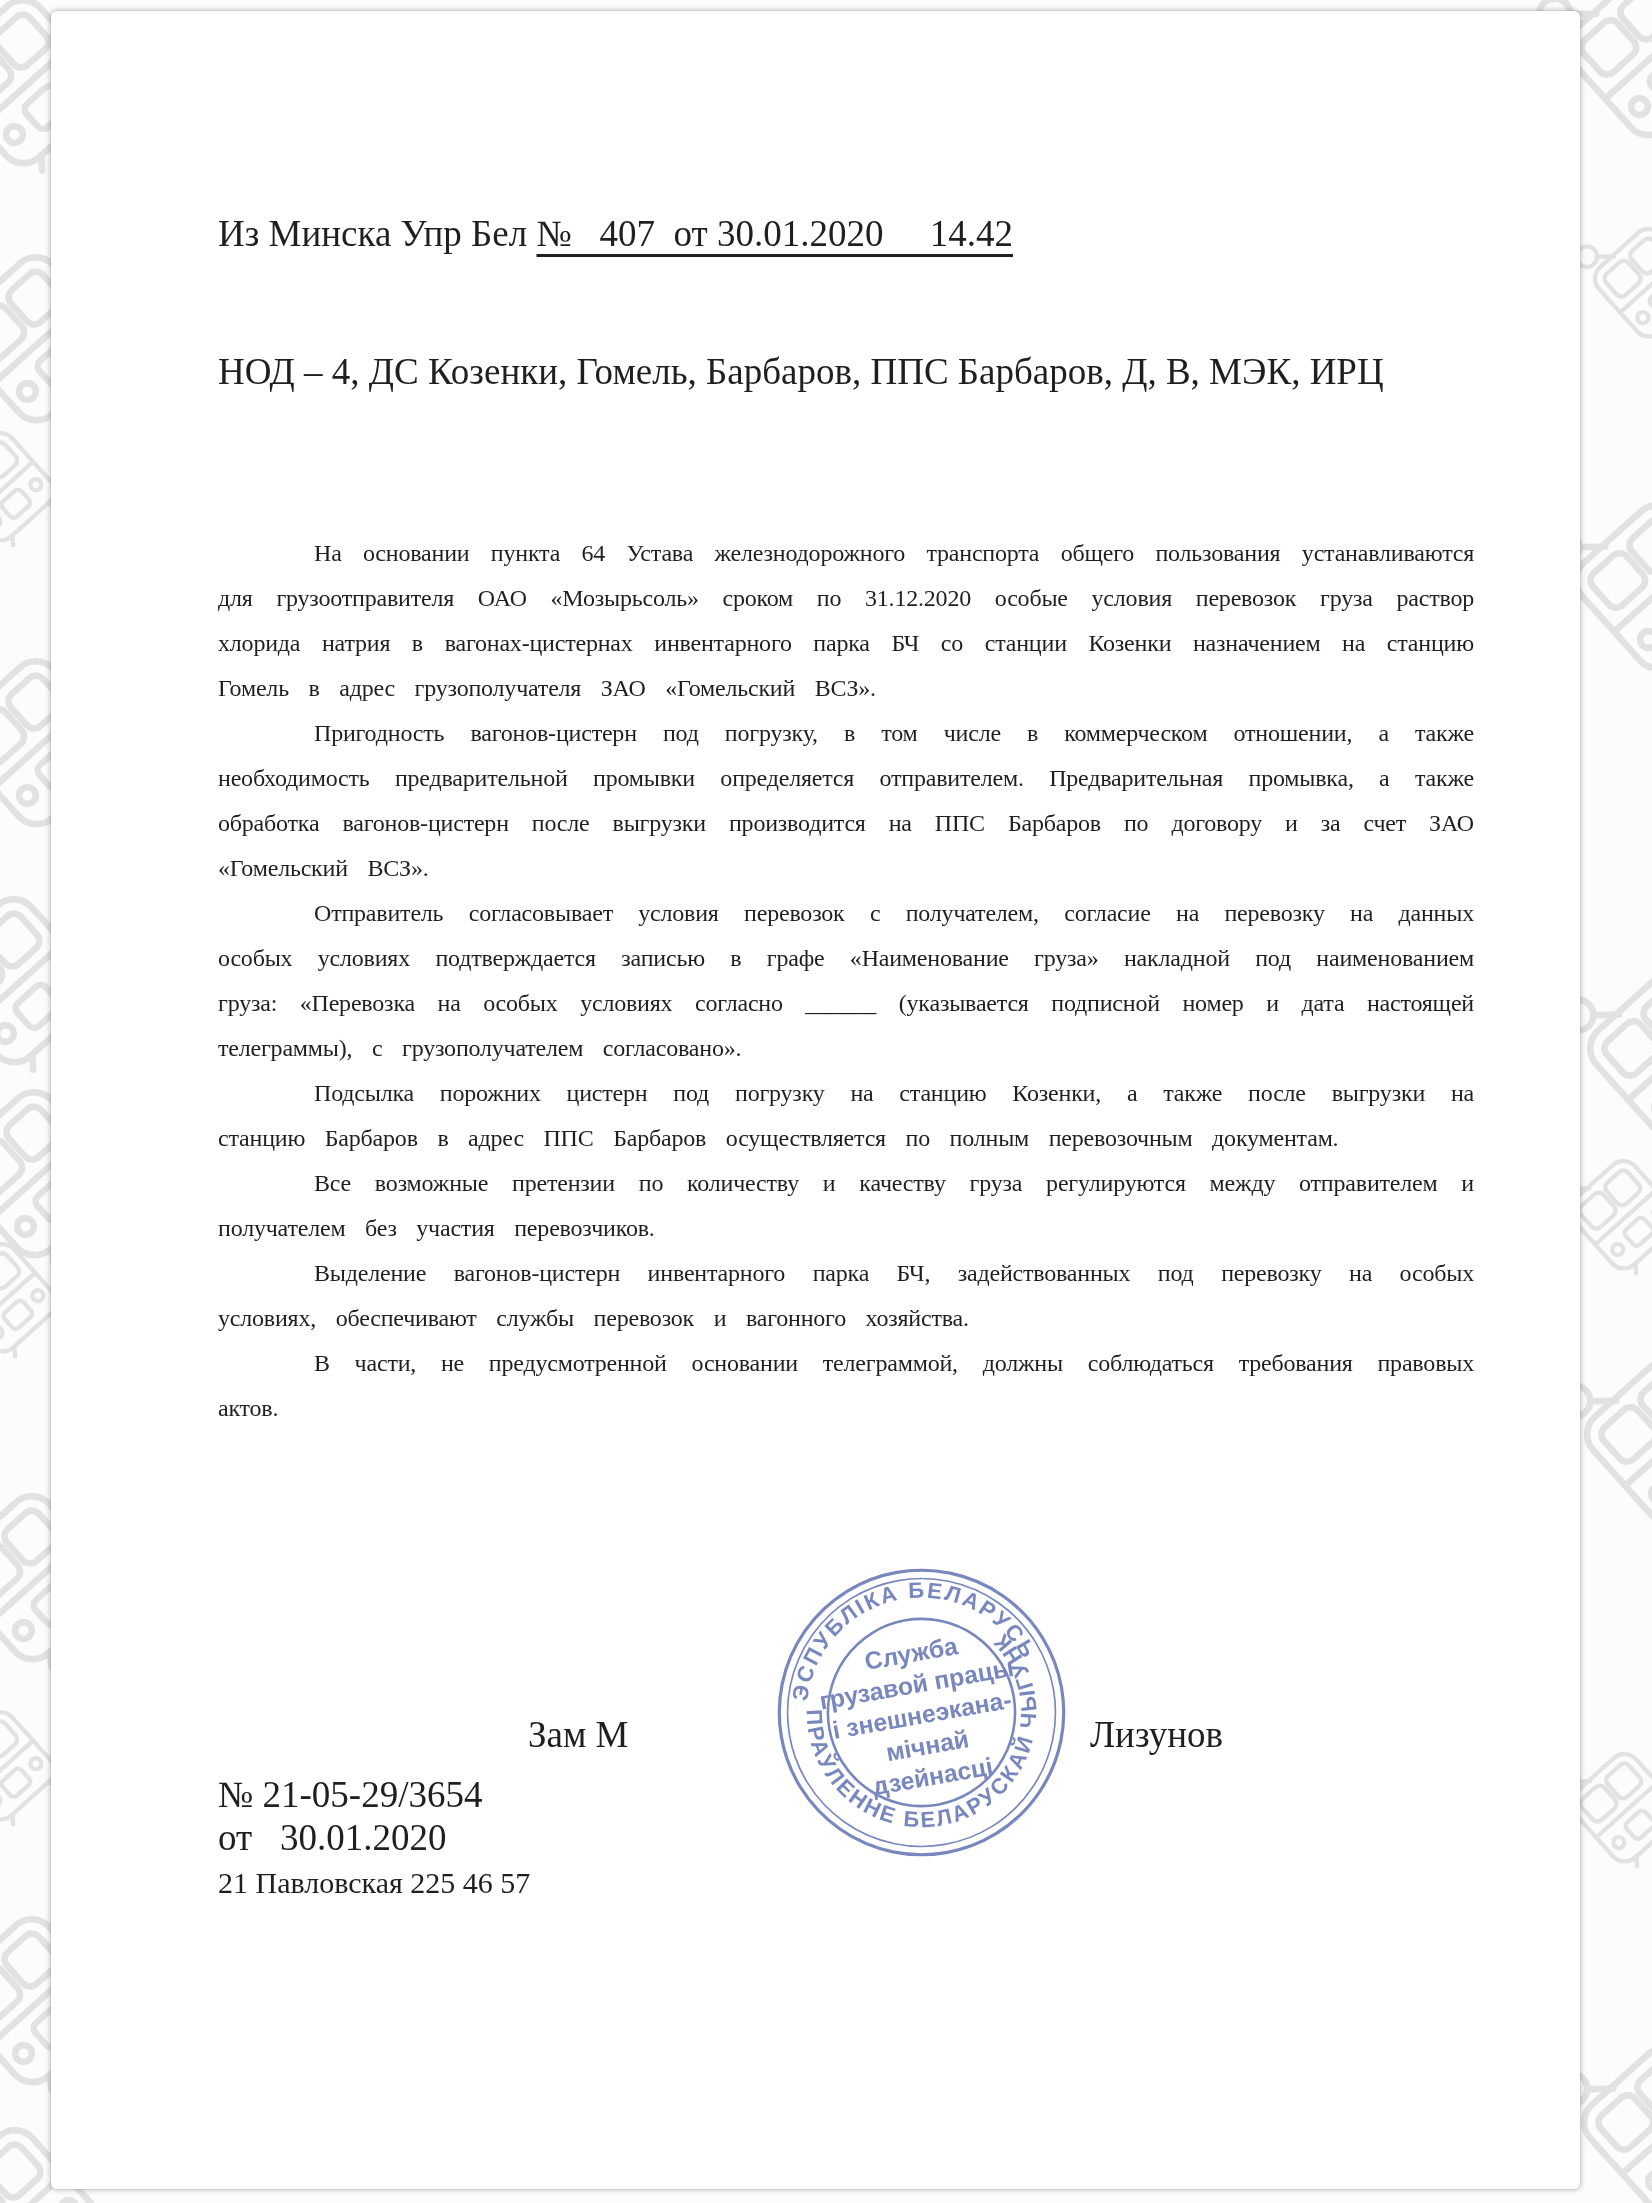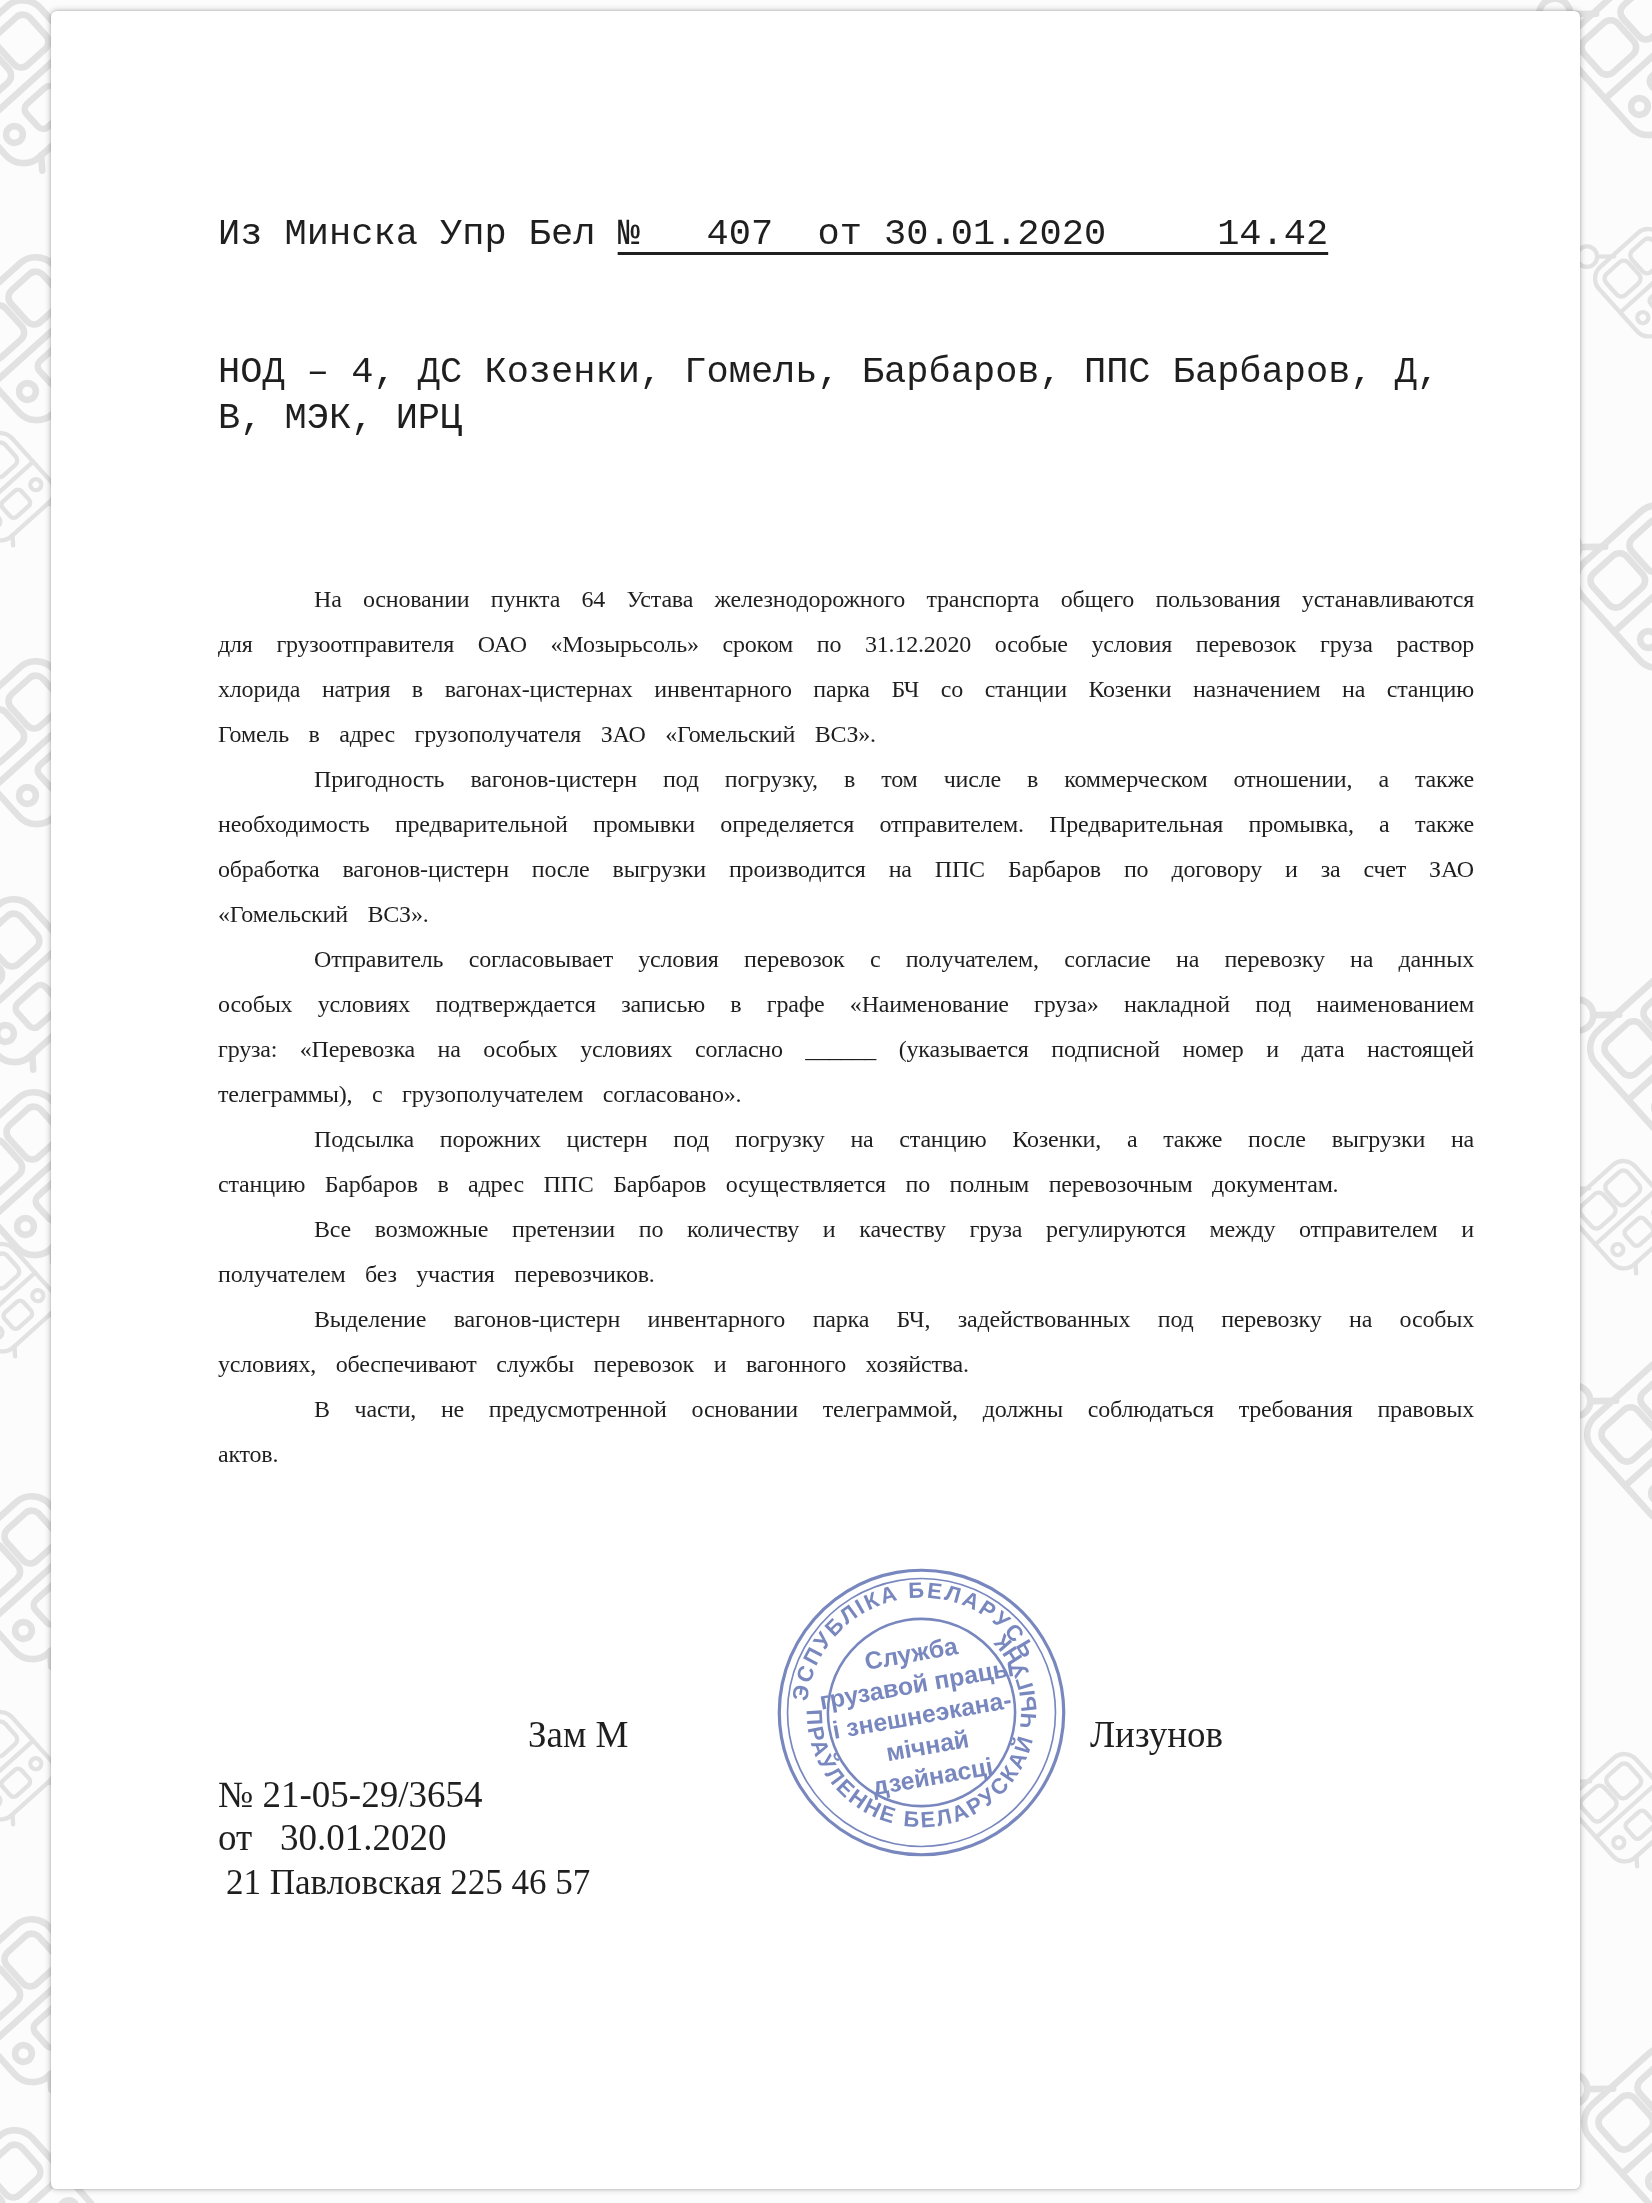--- a/index.html
+++ b/index.html
@@ -12,31 +12,31 @@
   
   .wm{position:absolute;width:156px;height:197px;z-index:0;transform:rotate(-42deg);}
   .wm.sm{width:103px;height:130px;}
   
   .page{
     position:absolute;left:51px;top:11px;width:1529px;height:2178px;
     background:#ffffff;border-radius:5.5px;z-index:1;
     box-shadow:0 0 6.4px rgba(0,0,0,.30),0 0 1.8px rgba(0,0,0,.22);
   }
   .content{padding:108px 106px 0 167px;position:relative;z-index:2;}
-  .hdr{font-size:37px;line-height:46px;white-space:pre-wrap;font-family:Liberation Mono, monospace;}
+  .hdr{font-size:37px;line-height:46px;white-space:pre-wrap;}
   .u{text-decoration:underline;text-decoration-thickness:2.8px;text-underline-offset:8.3px;}
   .bodytext{margin-top:44px;font-size:24px;line-height:45px;text-align:justify;}
   .bodytext p{margin:0;text-indent:96px;word-spacing:13.8px;letter-spacing:-0.2px;}
   .sig{position:absolute;top:1702px;left:0;width:100%;font-size:37px;z-index:3;}
   .sig-left{position:absolute;left:431px;margin-left:46px;}
   .sig-right{position:absolute;left:1039px;}
   .footer{position:absolute;left:167px;top:1761px;z-index:3;}
   .f-number{font-size:37px;line-height:45px;}
   .f-date{font-size:37px;line-height:41px;white-space:pre-wrap;}
-  .f-contact{font-size:35px;line-height:37px;margin-top:6.4px;margin-left:8px;}
+  .f-contact{font-size:30px;line-height:37px;margin-top:6.4px;}
   
   .stamp{
     position:absolute;left:687px;top:1518px;width:367px;height:367px;z-index:1;
     opacity:.82;mix-blend-mode:multiply;transform:rotate(-10deg);
   }
   .stamp text{font-family:"Liberation Sans","DejaVu Sans",sans-serif;font-weight:bold;}
   .hidden-defs{position:absolute;width:0;height:0;overflow:hidden;}
 </style>
 </head>
 <body>

